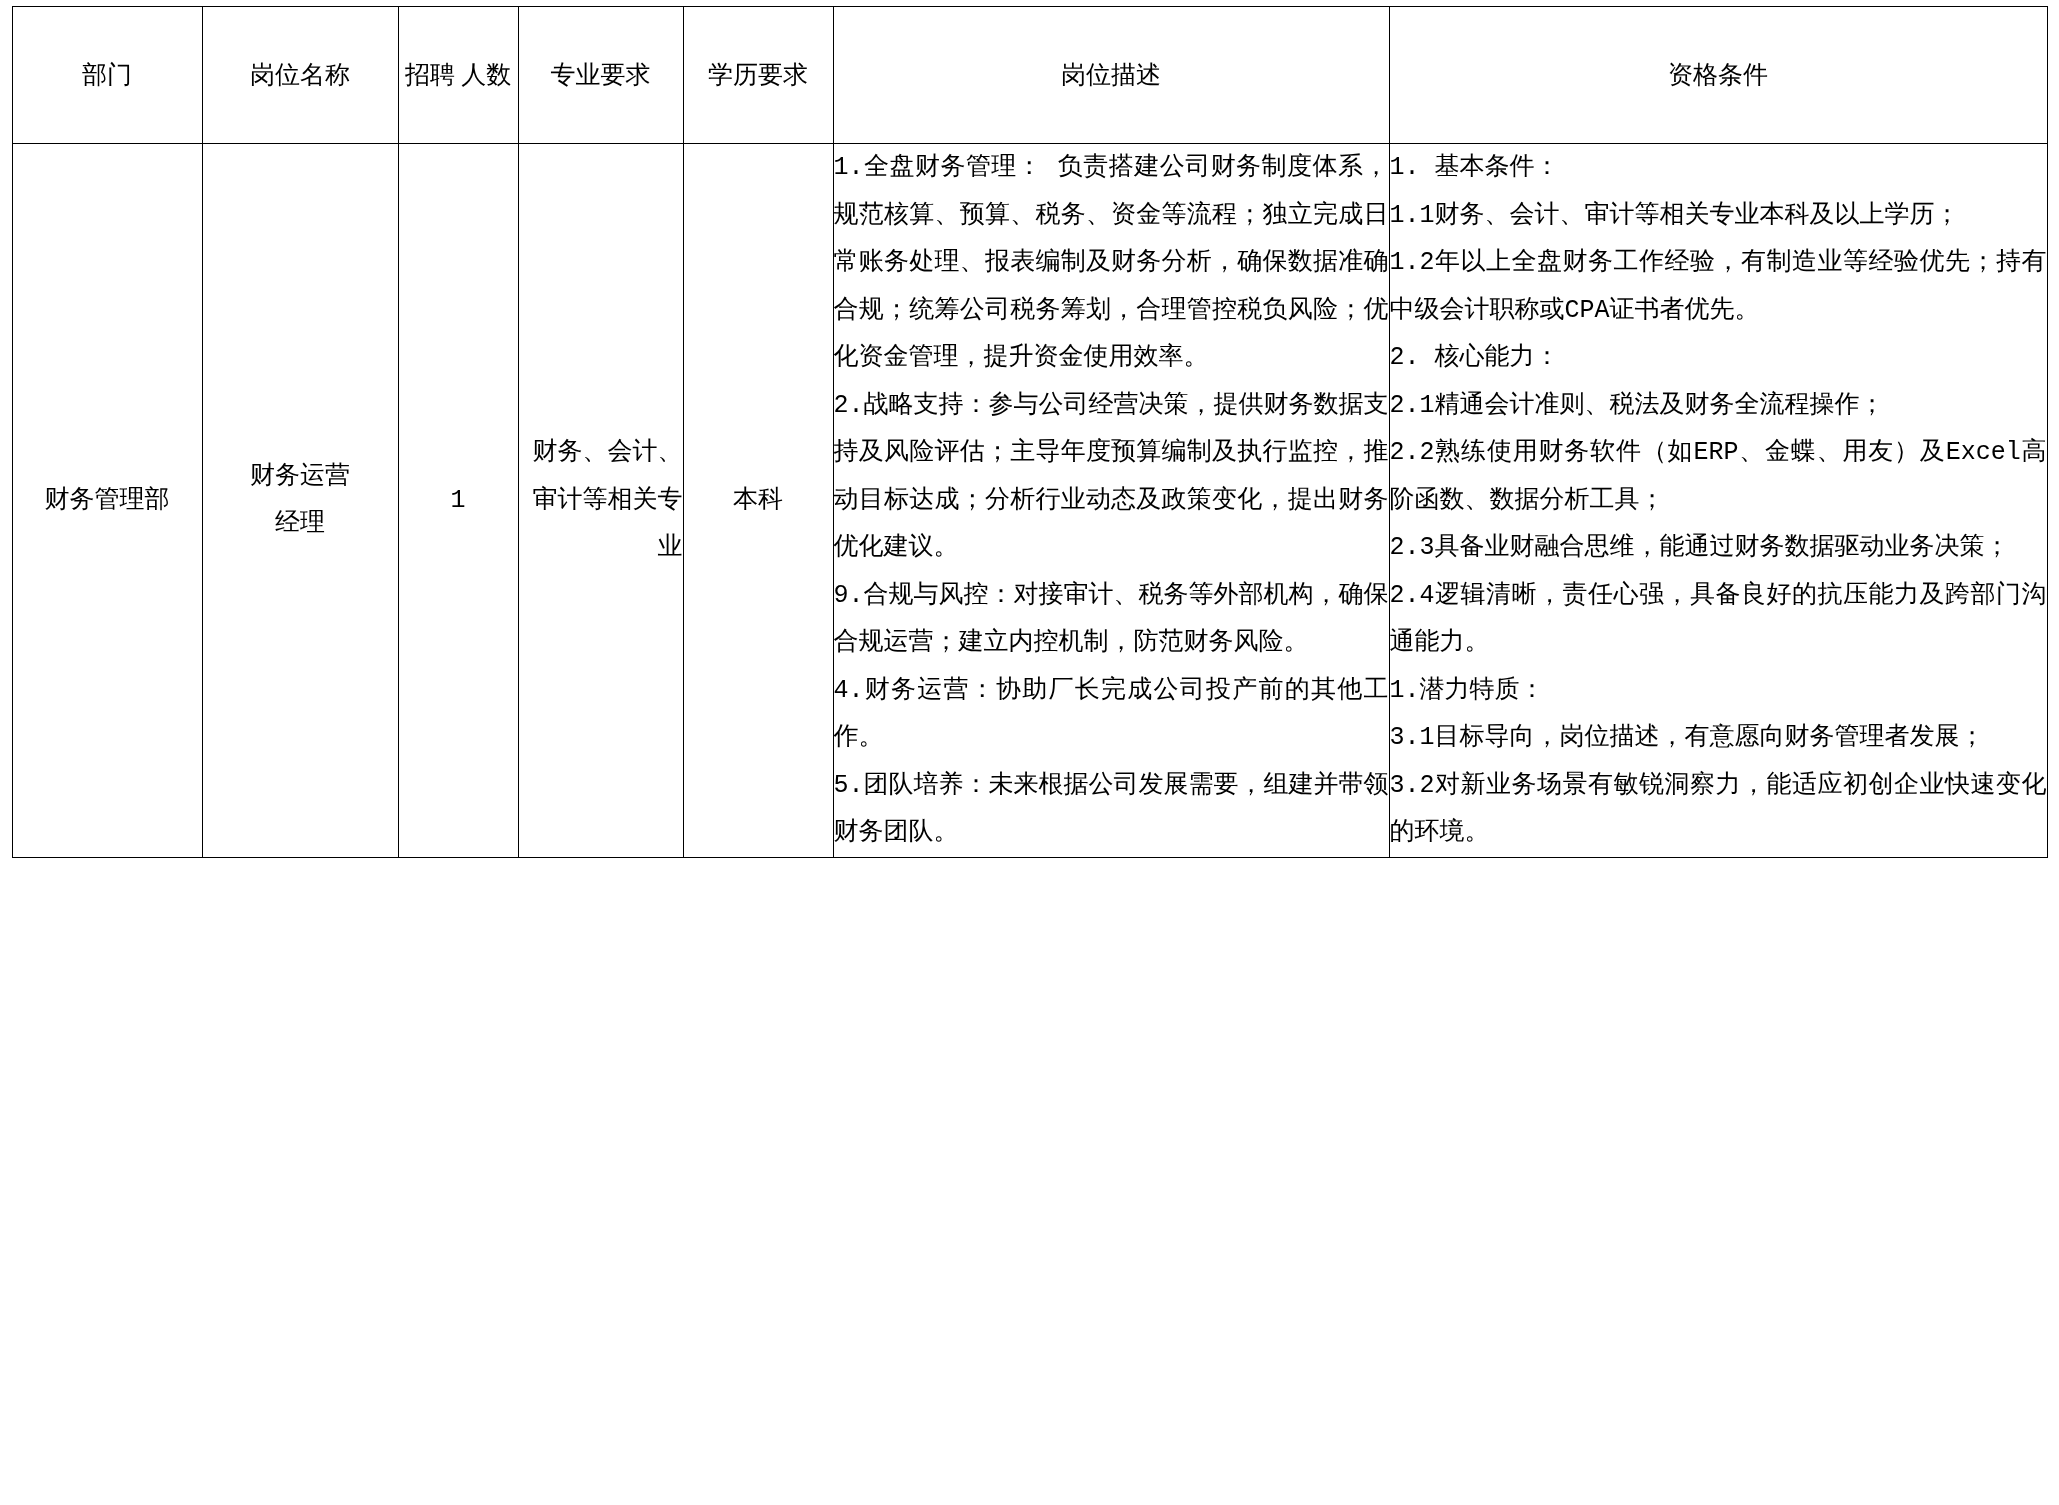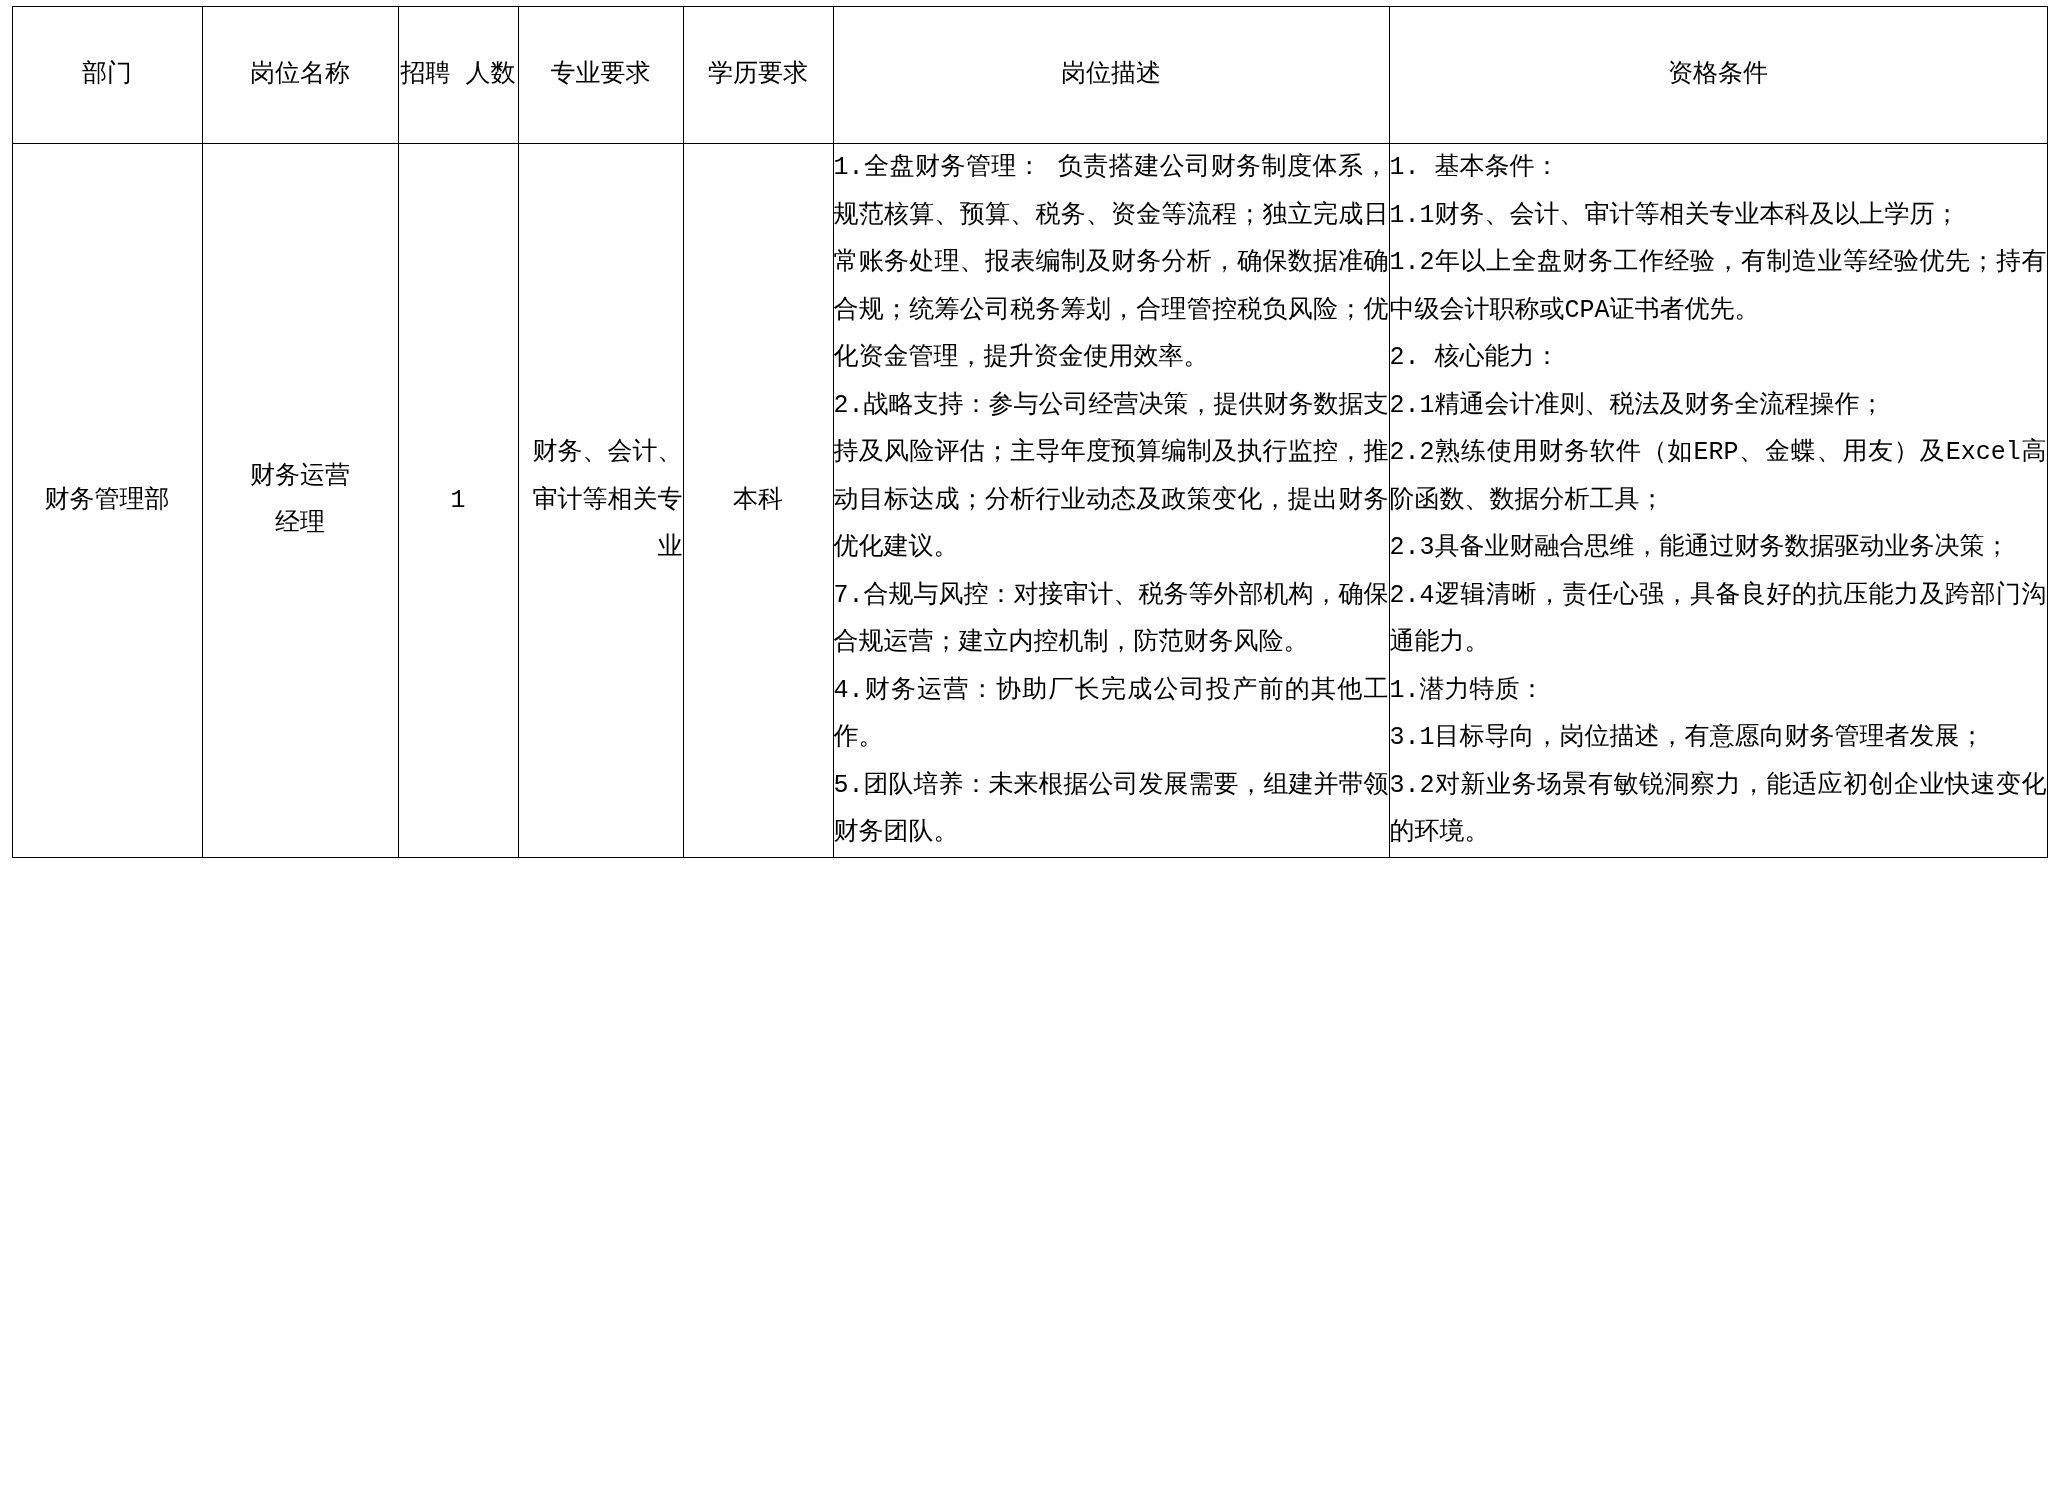--- a/index.html
+++ b/index.html
@@ -33,21 +33,20 @@
     vertical-align: middle;
     padding: 0;
   }
   thead th {
     font-weight: normal;
     font-size: 25px;
     line-height: 1.45;
     text-align: center;
     height: 136px;
     padding: 4px 6px;
-    font-family: Liberation Mono, monospace;
   }
   .col-dept { width: 190px; }
   .col-post { width: 196px; }
   .col-num  { width: 120px; }
   .col-major{ width: 165px; }
   .col-edu  { width: 150px; }
   .col-desc { width: 556px; }
   .col-qual { width: 658px; }
 
   tbody td {
@@ -121,21 +120,21 @@
         <td class="cell-center">
           <span class="line">财务运营</span>
           <span class="line">经理</span>
         </td>
         <td class="num-cell">1</td>
         <td class="major-cell">财务、会计、审计等相关专业</td>
         <td class="cell-center">本科</td>
         <td class="cell-text">
           <p class="hang">1.全盘财务管理：  负责搭建公司财务制度体系，规范核算、预算、税务、资金等流程；独立完成日常账务处理、报表编制及财务分析，确保数据准确合规；统筹公司税务筹划，合理管控税负风险；优化资金管理，提升资金使用效率。</p>
           <p class="hang">2.战略支持：参与公司经营决策，提供财务数据支持及风险评估；主导年度预算编制及执行监控，推动目标达成；分析行业动态及政策变化，提出财务优化建议。</p>
-          <p class="hang">7.合规与风控：对接审计、税务等外部机构，确保合规运营；建立内控机制，防范财务风险。</p>
+          <p class="hang">9.合规与风控：对接审计、税务等外部机构，确保合规运营；建立内控机制，防范财务风险。</p>
           <p class="hang">4.财务运营：协助厂长完成公司投产前的其他工作。</p>
           <p class="hang">5.团队培养：未来根据公司发展需要，组建并带领财务团队。</p>
         </td>
         <td class="cell-text">
           <p class="hang">1.  基本条件：</p>
           <p class="hang">1.1财务、会计、审计等相关专业本科及以上学历；</p>
           <p class="hang">1.2年以上全盘财务工作经验，有制造业等经验优先；持有中级会计职称或CPA证书者优先。</p>
           <p class="hang">2.  核心能力：</p>
           <p class="hang">2.1精通会计准则、税法及财务全流程操作；</p>
           <p class="hang">2.2熟练使用财务软件（如ERP、金蝶、用友）及Excel高阶函数、数据分析工具；</p>

